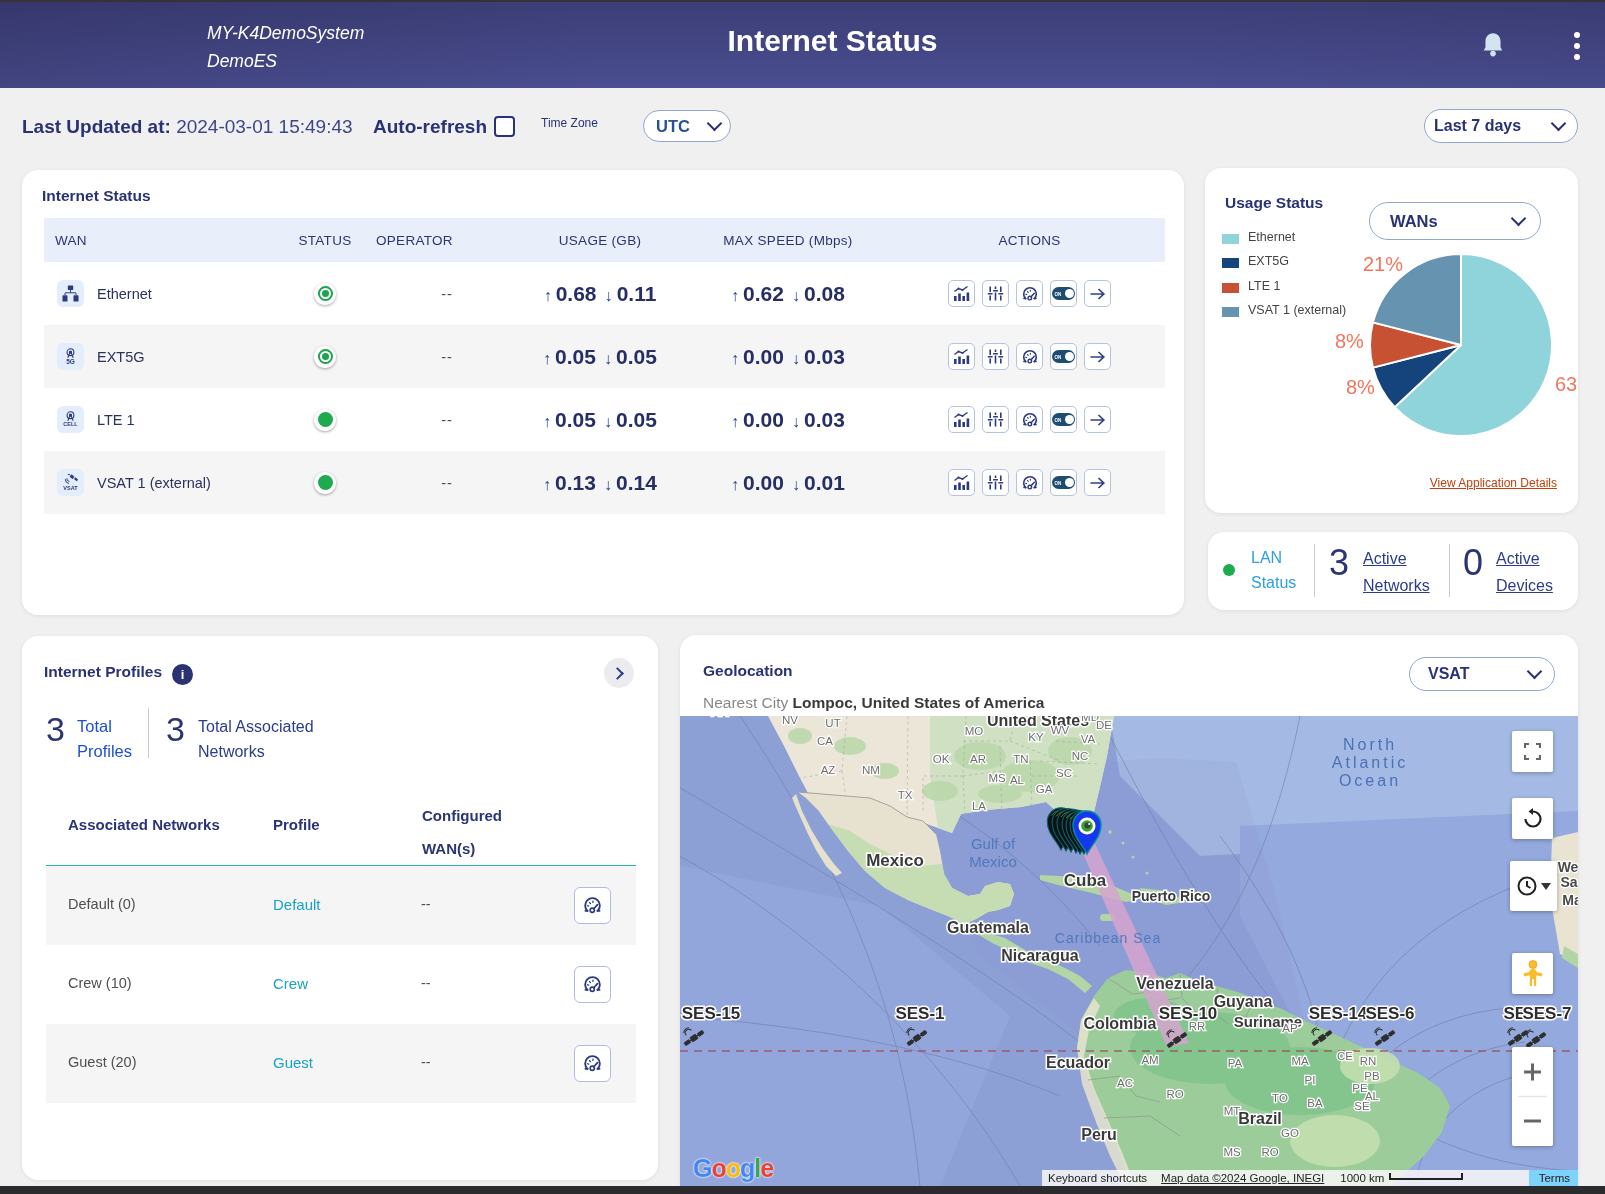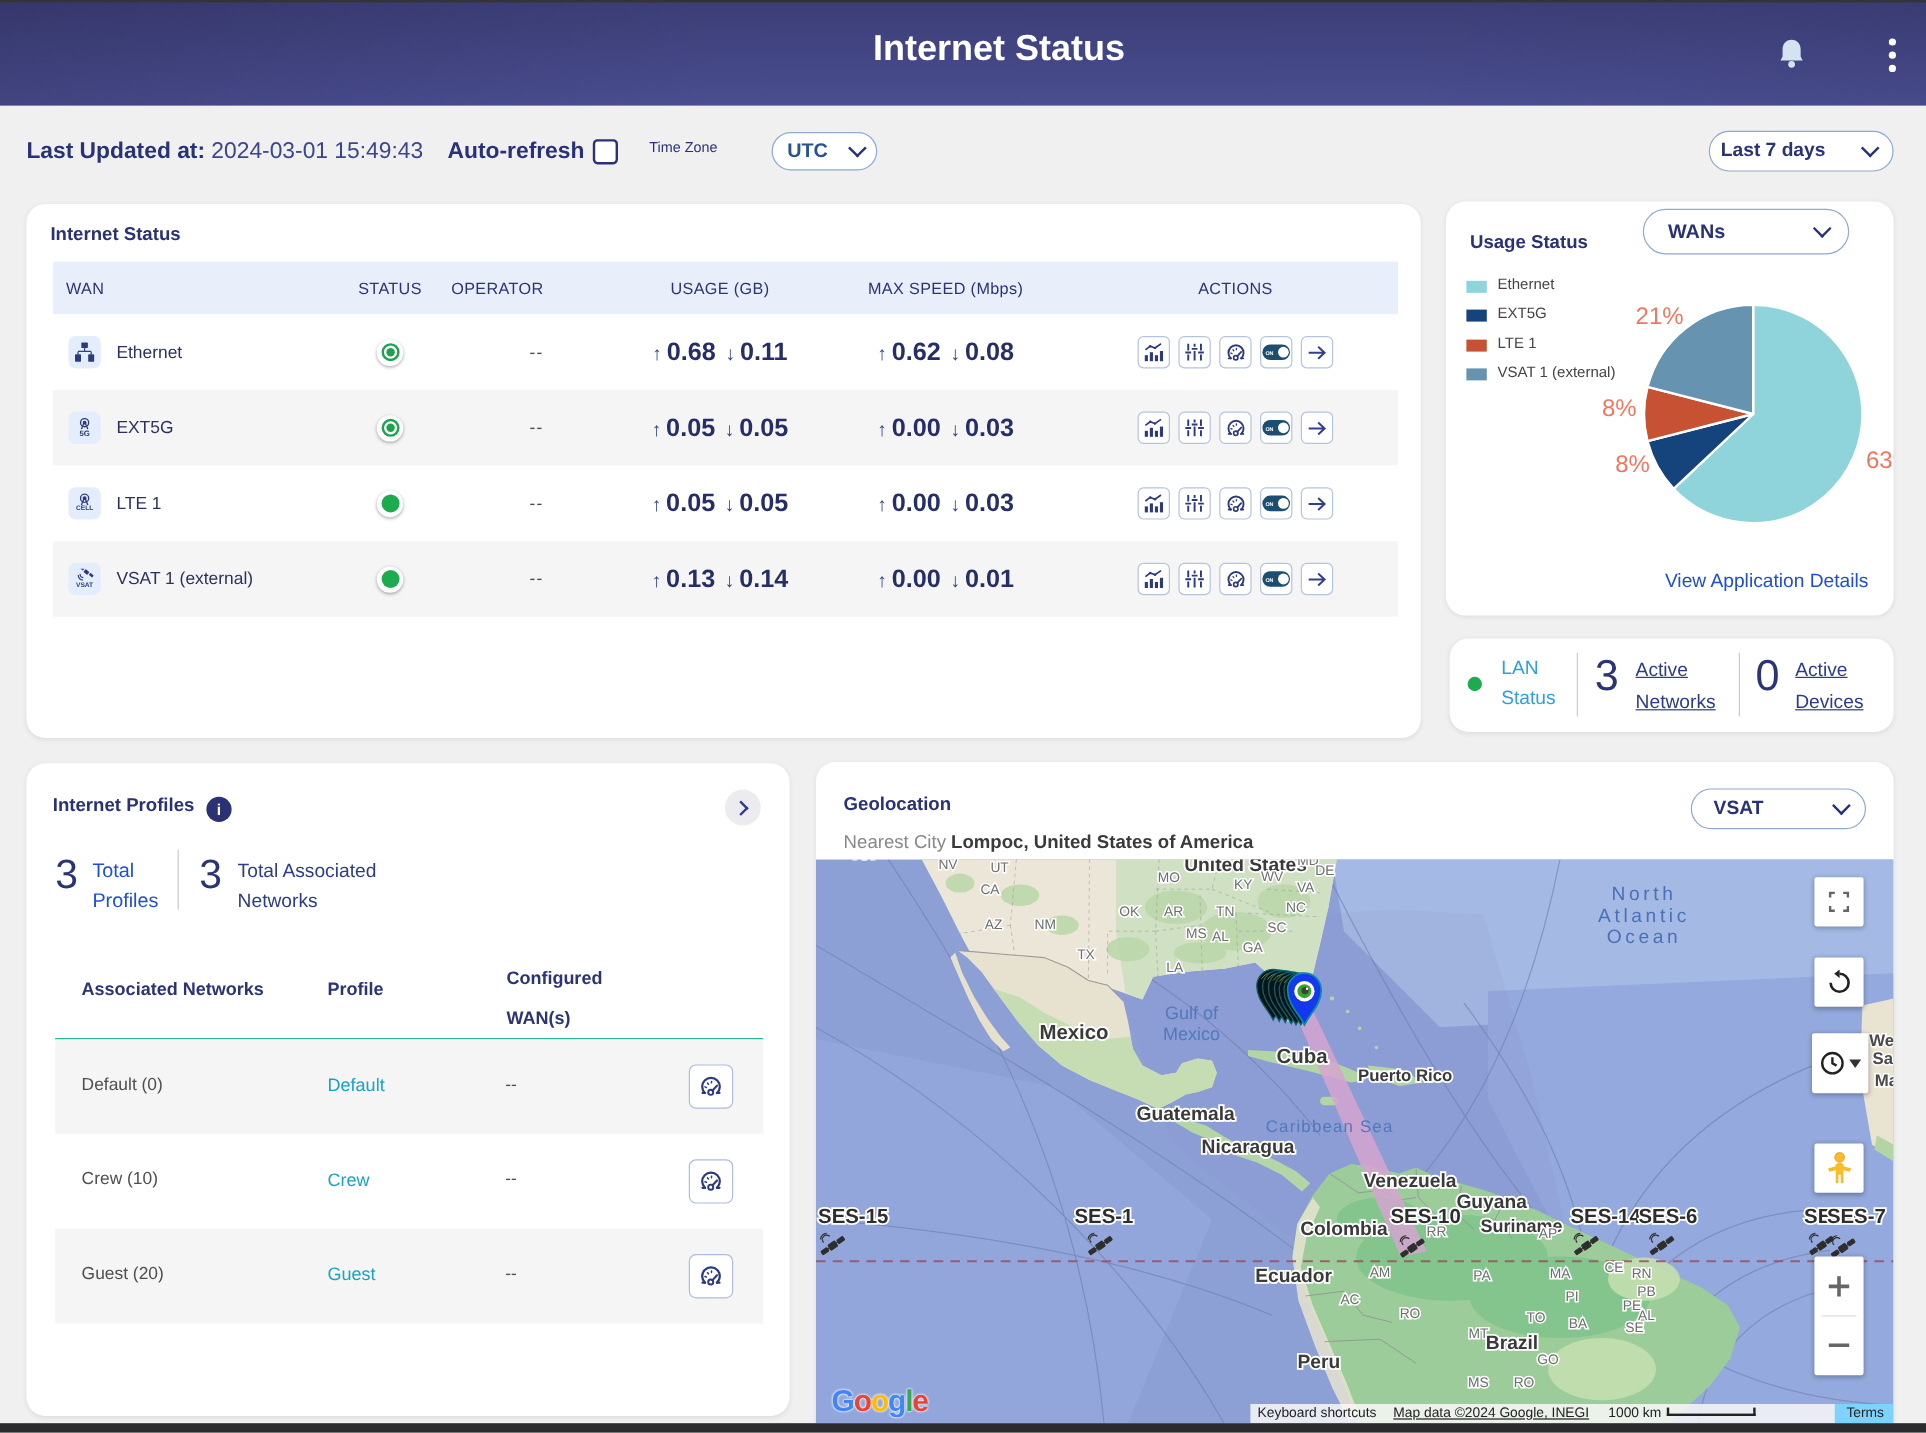--- a/index.html
+++ b/index.html
@@ -17,20 +17,23 @@
   .chev { width:11px; height:11px; border-right:2.5px solid #293276; border-bottom:2.5px solid #293276;
           transform:rotate(45deg); margin-top:-5px; }
 </style>
 </head>
 <body>
 
 <div class="abs" style="left:0;top:0;width:1605px;height:3px;background:#333338;"></div>
 
 <div class="abs" style="left:0;top:2px;width:1605px;height:86px;
      background:linear-gradient(90deg,rgba(10,10,30,0.13),rgba(0,0,0,0) 38%,rgba(0,0,0,0) 72%,rgba(10,10,30,0.05)),linear-gradient(180deg,#3c3e77 0%,#484b8c 85%,#4b4e90 100%);">
+  <div class="abs" style="left:207px;top:17px;color:#fff;font-style:italic;font-size:17.5px;line-height:28px;">
+    MY-K4DemoSystem<br>DemoES
+  </div>
   <div class="abs" style="left:0;width:1665px;top:22px;text-align:center;color:#fff;font-weight:bold;font-size:30px;">Internet Status</div>
 
   <svg class="abs" style="left:1480px;top:29px;" width="26" height="28" viewBox="0 0 24 26">
     <path d="M12 2 C7.5 2 5 5.5 5 9.5 L5 15 L3.4 18 L20.6 18 L19 15 L19 9.5 C19 5.5 16.5 2 12 2 Z" fill="#d3e3f2"></path>
     <circle cx="12" cy="21" r="2.6" fill="#d3e3f2"></circle>
   </svg>
 
   <div class="abs" style="left:1574px;top:30px;">
     <div style="width:6px;height:6px;border-radius:50%;background:#fff;margin-bottom:5px;"></div>
     <div style="width:6px;height:6px;border-radius:50%;background:#fff;margin-bottom:5px;"></div>
@@ -375,24 +378,24 @@
       <path d="M94 94 L94 3 A91 91 0 1 1 27.7 156.3 Z" fill="#8ed4da"></path>
       <path d="M94 94 L27.7 156.3 A91 91 0 0 1 5.9 116.6 Z" fill="#15437c"></path>
       <path d="M94 94 L5.9 116.6 A91 91 0 0 1 5.9 71.4 Z" fill="#c75233"></path>
       <path d="M94 94 L5.9 71.4 A91 91 0 0 1 94 3 Z" fill="#6593b0"></path>
     </g>
   </svg>
   <div style="position:absolute;left:158px;top:85px;font-size:20px;color:#f2765d;">21%</div>
   <div style="position:absolute;left:130px;top:162px;font-size:20px;color:#f2765d;">8%</div>
   <div style="position:absolute;left:141px;top:208px;font-size:20px;color:#f2765d;">8%</div>
   <div style="position:absolute;left:350px;top:205px;font-size:20px;color:#f2765d;">63%</div>
-  <div style="position:absolute;right:21px;top:308px;font-size:16px;color:#1d4ed8;">View Application Details</div>
+  <div style="position:absolute;right:21px;top:308px;font-size:12px;color:#c2410c;text-decoration:underline;">View Application Details</div>
 </div>
 <div class="abs navy" style="left:1225px;top:194px;font-size:15.5px;font-weight:bold;">Usage Status</div>
-<div class="pill" style="left:1369px;top:174px;width:172px;height:38px;padding:0 16px 0 20px;font-size:16.5px;">WANs<span class="chev"></span></div>
+<div class="pill" style="left:1369px;top:202px;width:172px;height:38px;padding:0 16px 0 20px;font-size:16.5px;">WANs<span class="chev"></span></div>
 
 <div class="card" style="left:1208px;top:532px;width:370px;height:78px;">
   <div style="position:absolute;left:15px;top:32px;width:12px;height:12px;border-radius:50%;background:#1eab4f;"></div>
   <div style="position:absolute;left:43px;top:13px;font-size:16px;line-height:25px;color:#2e9fe0;">LAN<br>Status</div>
   <div style="position:absolute;left:106px;top:12px;width:1px;height:53px;background:#c9c9cf;"></div>
   <div style="position:absolute;left:121px;top:10px;font-size:36px;color:#2b3475;">3</div>
   <div style="position:absolute;left:155px;top:13px;font-size:16px;line-height:27px;color:#2b3c8c;text-decoration:underline;">Active<br>Networks</div>
   <div style="position:absolute;left:241px;top:12px;width:1px;height:53px;background:#c9c9cf;"></div>
   <div style="position:absolute;left:255px;top:10px;font-size:36px;color:#2b3475;">0</div>
   <div style="position:absolute;left:288px;top:13px;font-size:16px;line-height:27px;color:#2b3c8c;text-decoration:underline;">Active<br>Devices</div>

